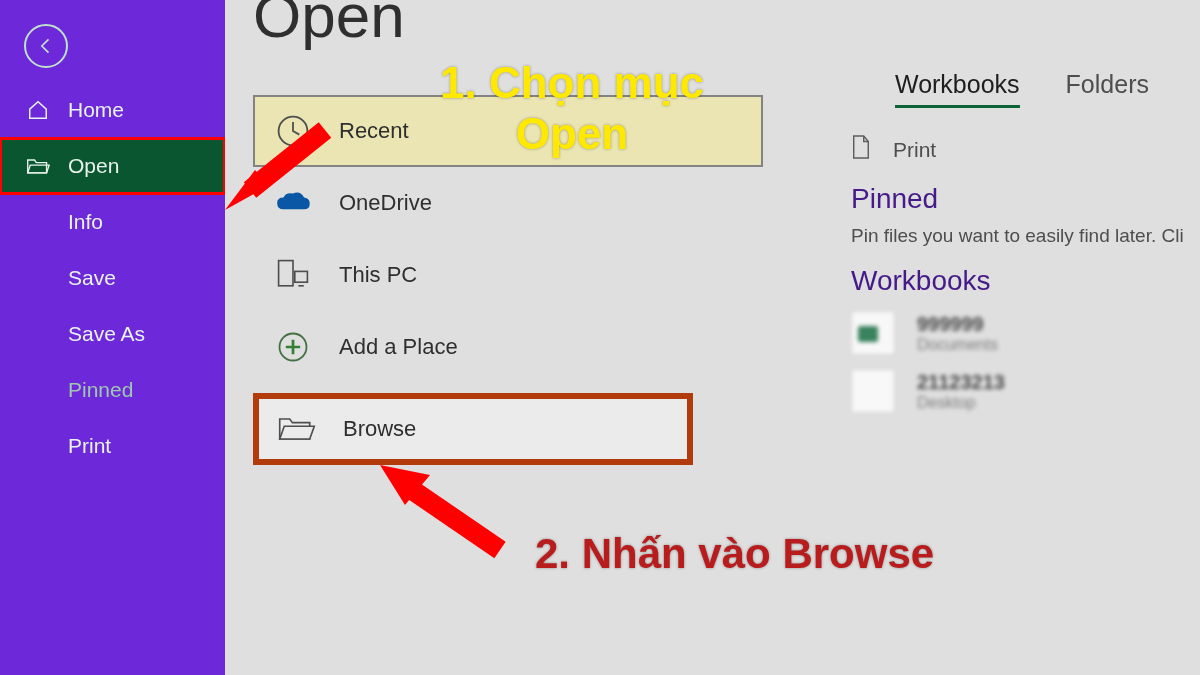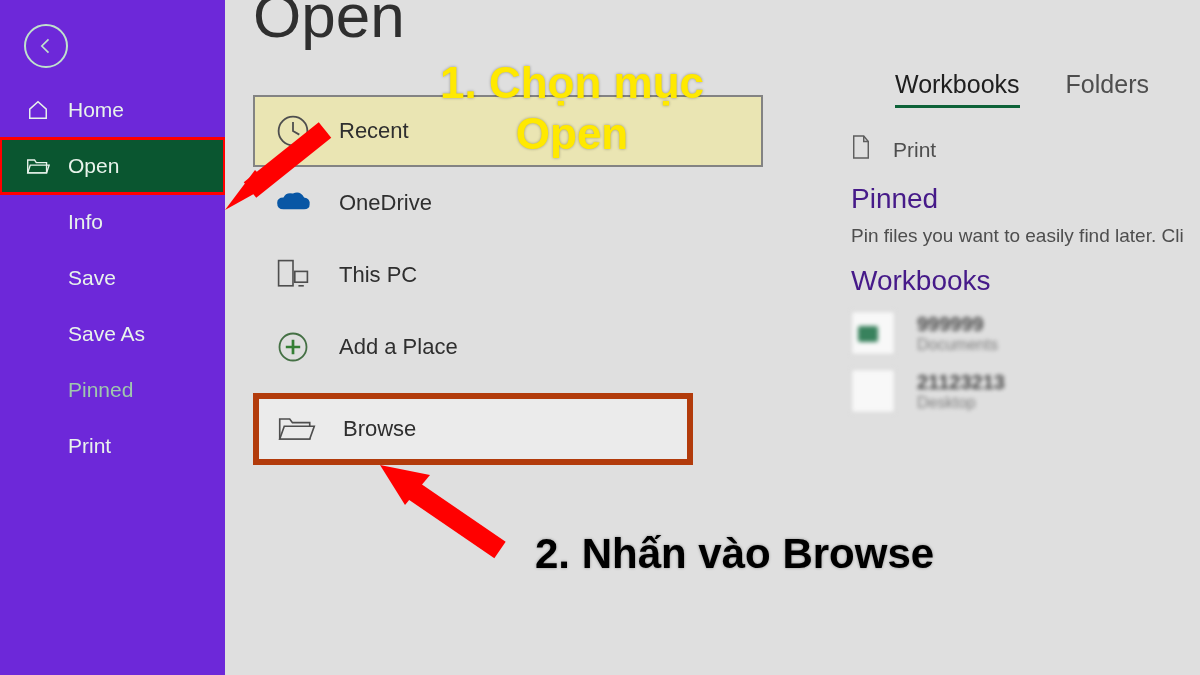--- a/index.html
+++ b/index.html
@@ -35,21 +35,21 @@
   .pin-hint { font-size:19px; color:#555; }
   .file-row { display:flex; align-items:center; gap:22px; margin:14px 0; filter:blur(2.2px); opacity:.8; }
   .file-ico { width:44px; height:44px; background:#fff; border:1px solid #ccc; position:relative; }
   .file-ico.excel::after{ content:""; position:absolute; left:6px; top:14px; width:20px; height:16px; background:#0f6b3d; border-radius:2px; }
   .file-text .fname { font-size:20px; font-weight:600; color:#222; }
   .file-text .floc  { font-size:16px; color:#666; }
 
   
   .overlay { position:absolute; inset:0; pointer-events:none; }
   .note { position:absolute; color:#ffe900; font-size:44px; font-weight:700; line-height:1.15; text-shadow:0 0 3px rgba(0,0,0,.35); }
-  .note.red { color:#000000; font-size:42px;text-align:right; }
+  .note.red { color:#b91c1c; font-size:42px;text-align:right; }
   .arrow { position:absolute; }
 
   
   .dim-veil{ position:absolute; inset:0; background:rgba(0,0,0,.08); pointer-events:none;}
 </style>
 </head>
 <body>
 
 <div class="root">
 

